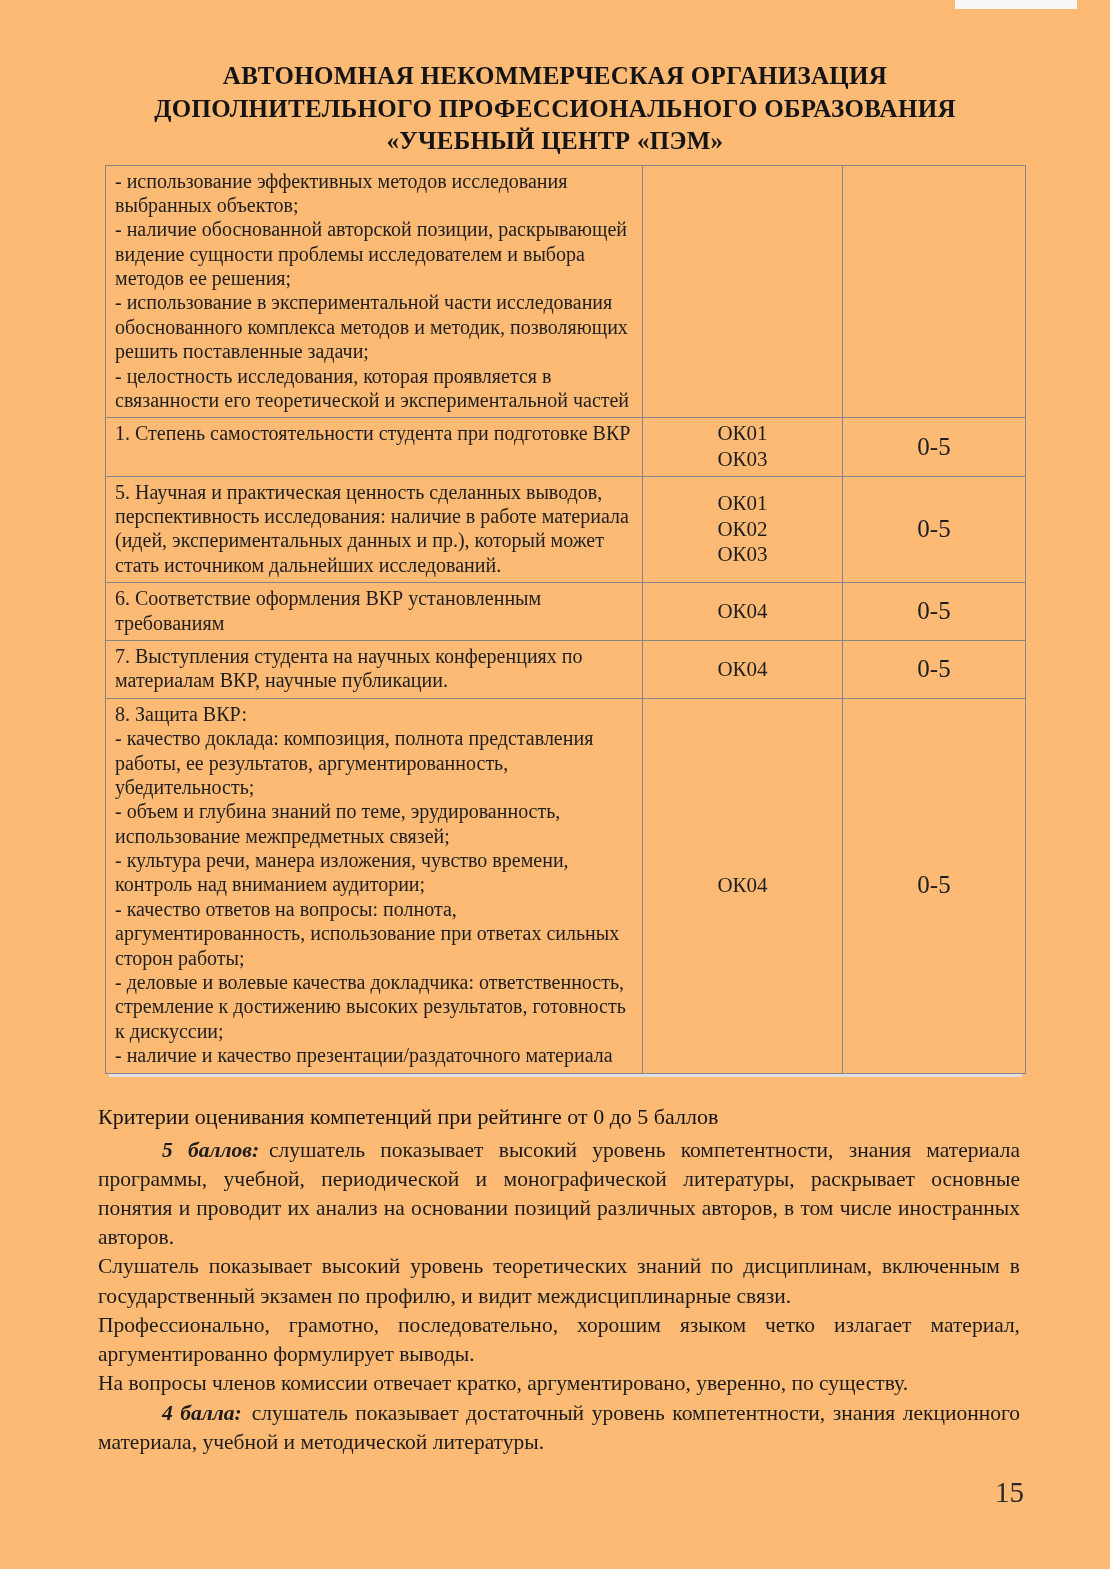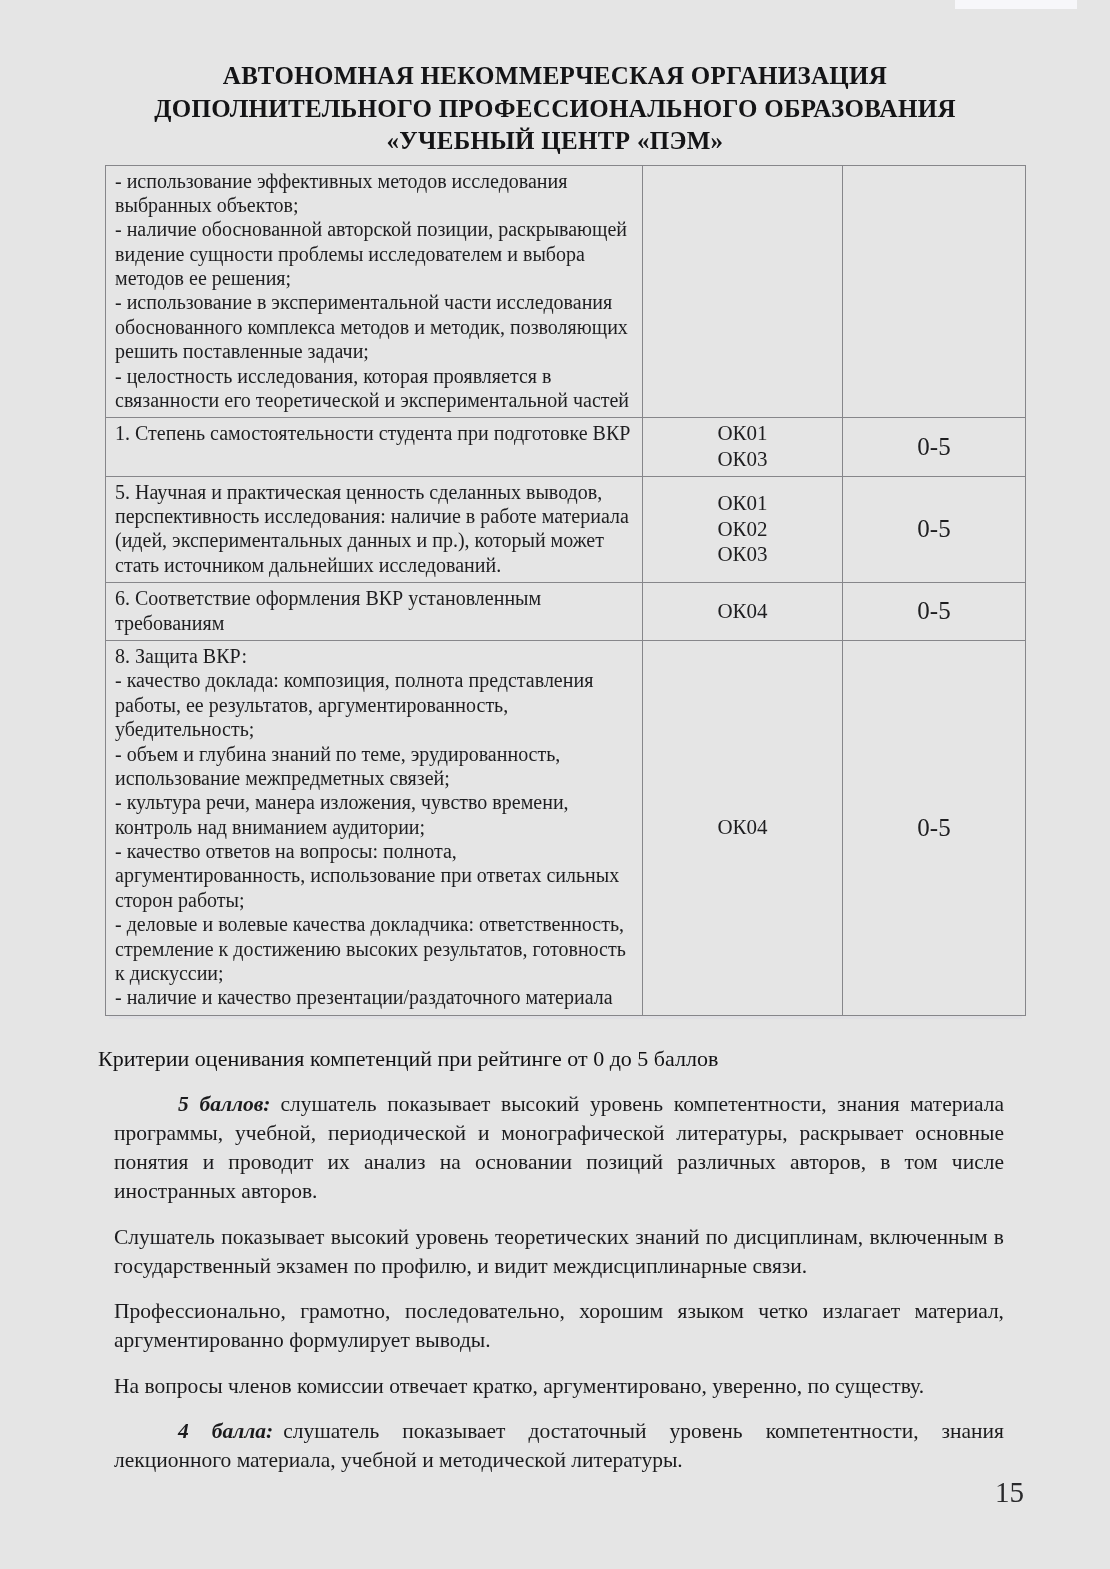--- a/index.html
+++ b/index.html
@@ -1,20 +1,20 @@
 <!DOCTYPE html>
 <html lang="ru"><head>
 <meta charset="utf-8">
 <style>
   html, body { margin: 0; padding: 0; background: #ffffff; }
   .page {
     position: relative;
     width: 1110px;
     height: 1569px;
-    background: #e5e5e5;
+    background: #fdba74;
     font-family: "Liberation Serif", "DejaVu Serif", serif;
     color: #1e1e20;
     overflow: hidden;
   }
   .artifact-top {
     position: absolute;
     top: 0; left: 955px;
     width: 122px; height: 9px;
     background: #f7f7fa;
   }
@@ -50,21 +50,21 @@
     text-align: justify;
     color: #1b1b1d;
   }
   .crit-heading {
     font-size: 22px;
     font-weight: normal;
     margin: 0 0 4px 0;
     text-align: left;
     color: #121214;
   }
-  .bodytext p { margin: 16px; }
+  .bodytext p { margin: 0; }
   p.indent { text-indent: 64px; }
   .lead { font-weight: bold; font-style: italic; margin-right: 10px; }
   .page-number {
     position: absolute;
     top: 1476px;
     right: 86px;
     font-size: 29px;
     color: #2a2a2c;
   }
 </style>
@@ -108,20 +108,25 @@
 ОК02
 ОК03</td>
         <td class="score">0-5</td>
       </tr>
       <tr>
         <td class="crit">6. Соответствие оформления ВКР установленным требованиям</td>
         <td class="codes">ОК04</td>
         <td class="score">0-5</td>
       </tr>
       <tr>
+        <td class="crit">7. Выступления студента на научных конференциях по материалам ВКР, научные публикации.</td>
+        <td class="codes">ОК04</td>
+        <td class="score">0-5</td>
+      </tr>
+      <tr>
         <td class="crit">8. Защита ВКР:
 - качество доклада: композиция, полнота представления работы, ее результатов, аргументированность, убедительность;
 - объем и глубина знаний по теме, эрудированность, использование межпредметных связей;
 - культура речи, манера изложения, чувство времени, контроль над вниманием аудитории;
 - качество ответов на вопросы: полнота, аргументированность, использование при ответах сильных сторон работы;
 - деловые и волевые качества докладчика: ответственность, стремление к достижению высоких результатов, готовность к дискуссии;
 - наличие и качество презентации/раздаточного материала</td>
         <td class="codes">ОК04</td>
         <td class="score">0-5</td>
       </tr>

